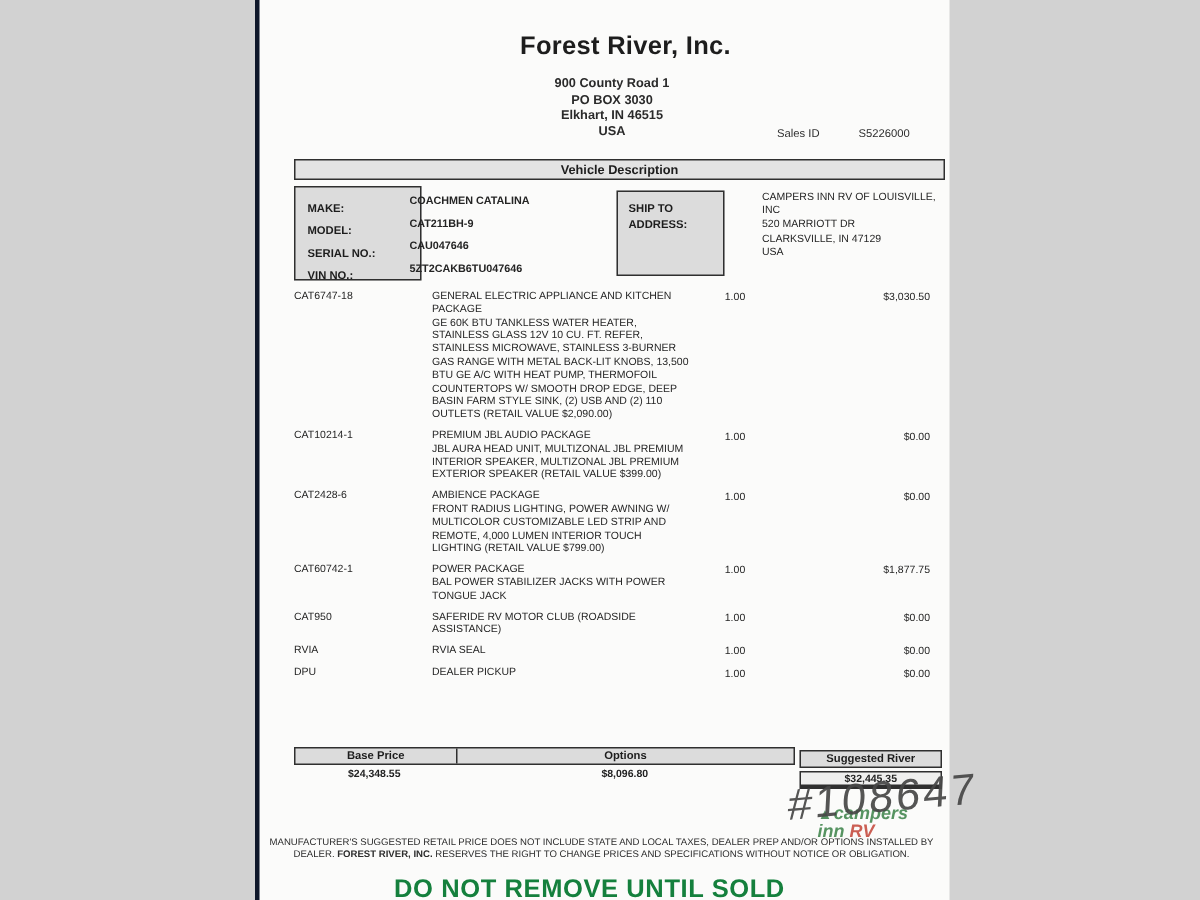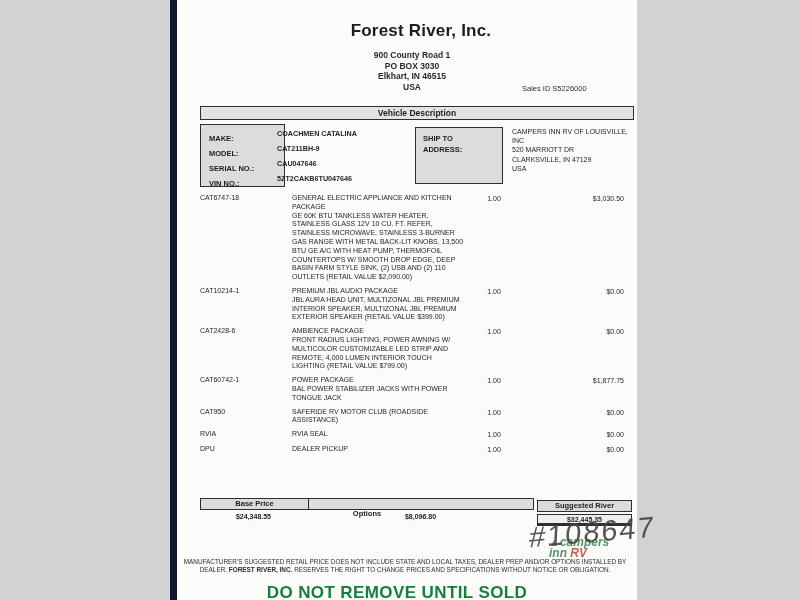--- a/index.html
+++ b/index.html
@@ -4,50 +4,50 @@
 <style>
   html,body{margin:0;padding:0;}
   body{
     width:800px;height:600px;position:relative;overflow:hidden;
     background:#d2d2d2;
     font-family:"Liberation Sans", sans-serif;
     -webkit-font-smoothing:antialiased;
   }
   .page{
     position:absolute;left:170px;top:0;width:460px;height:600px;
-    background:#fbfbfa;border-left:7px solid #0f172a;
+    background:#fbfbfa;border-left:3px solid #0f172a;
     color:#232323;
   }
   .abs{position:absolute;}
   .pre{white-space:pre-line;}
   .ctr{text-align:center;}
   .title{top:21px;left:28px;right:0;font-size:17px;font-weight:bold;color:#1d1d1d;letter-spacing:.2px;}
   .addr{top:50px;left:10px;right:0;font-size:8.5px;font-weight:bold;line-height:10.5px;color:#2a2a2a;}
   .salesid{top:84px;left:345px;font-size:7.5px;color:#2e2e2e;}
-  .salesid .val{margin-left:2px;}
+  .salesid .val{margin-left:26px;}
   .vdbar{
     top:106px;left:23px;width:432px;height:12px;
     background:#e3e3e3;border:1.5px solid #2f2f2f;
     font-size:8.5px;font-weight:bold;line-height:12px;color:#1d1d1d;
   }
   .graybox{
     background:#dcdcdc;border:1.5px solid #2f2f2f;
     font-size:7.5px;font-weight:bold;color:#1d1d1d;
   }
   .lblbox{top:124px;left:23px;width:85px;height:63px;padding:6px 0 0 8px;line-height:15px;box-sizing:border-box;}
   .vehvals{top:126px;left:100px;font-size:7.2px;font-weight:bold;line-height:15px;color:#242424;}
-  .shipbox{top:127px;left:238px;width:88px;height:57px;padding:5px 0 0 7px;line-height:11px;box-sizing:border-box;}
+  .shipbox{top:127px;left:238px;width:72px;height:57px;padding:5px 0 0 7px;line-height:11px;box-sizing:border-box;}
   .shipaddr{top:127px;left:335px;width:124px;font-size:7px;line-height:9.2px;color:#262626;}
   .items{top:194px;left:23px;width:424px;}
   .item-row{display:flex;align-items:flex-start;margin-bottom:5px;font-size:7px;line-height:8.8px;color:#262626;}
   .item-code{width:92px;flex:none;}
   .item-desc{width:182px;flex:none;white-space:pre-line;}
   .item-qty{width:40px;flex:none;text-align:center;padding-top:1px;}
   .item-price{flex:1;text-align:right;padding-top:1px;}
-  .tot-hdr{top:498px;left:23px;width:334px;height:12px;display:flex;box-sizing:border-box;flex-direction:column;}
+  .tot-hdr{top:498px;left:23px;width:334px;height:12px;display:flex;box-sizing:border-box;}
   .tot-hdr .c1{width:107px;border-right:1.5px solid #2f2f2f;line-height:10px;text-align:center;}
   .tot-hdr .c2{flex:1;line-height:10px;text-align:center;}
   .sr-hdr{top:500px;left:360px;width:95px;height:12px;line-height:10px;text-align:center;box-sizing:border-box;}
   .tot-val{top:513px;font-size:7px;font-weight:bold;color:#222;}
   .basev{left:23px;width:107px;}
   .optv{left:130px;width:227px;}
   .srv{
     top:514px;left:360px;width:95px;height:12px;box-sizing:border-box;
     border:1.5px solid #2f2f2f;border-bottom:3px solid #2f2f2f;
     background:#efefee;font-size:7px;font-weight:bold;line-height:9px;text-align:center;

